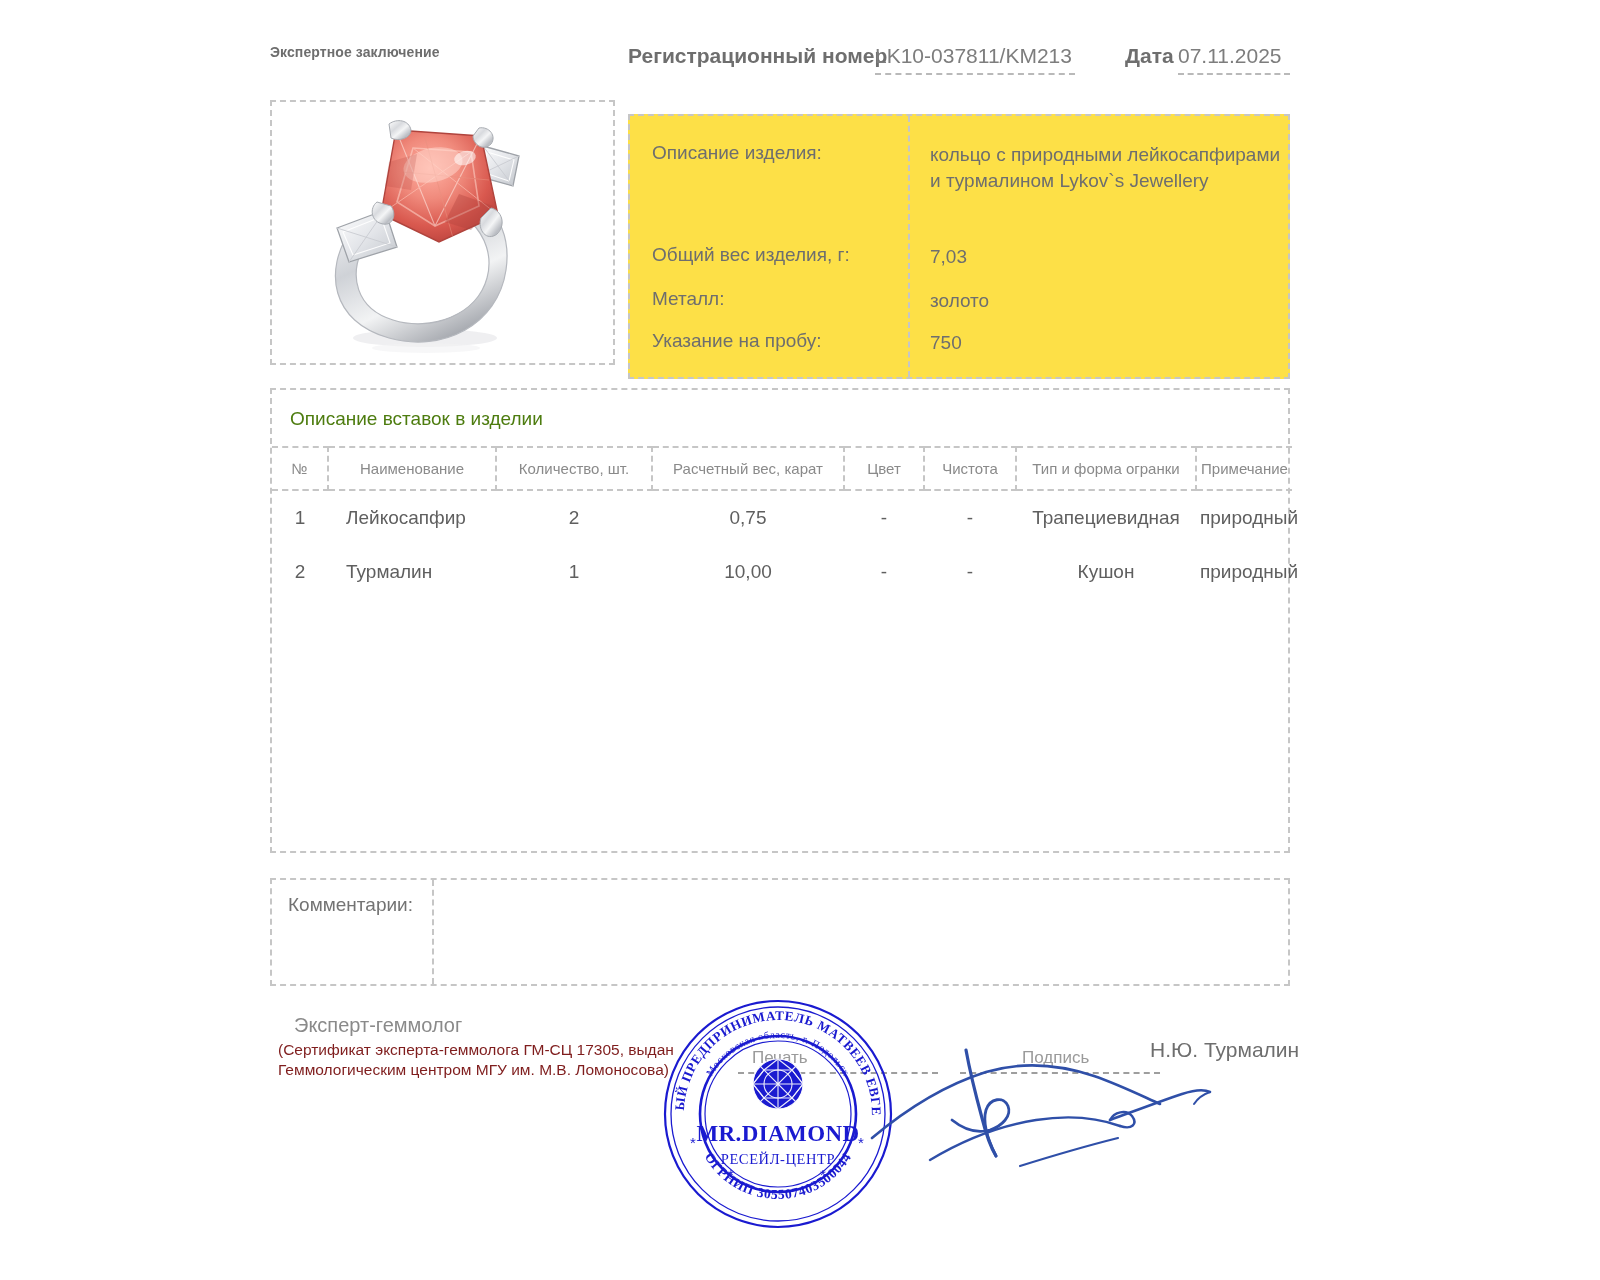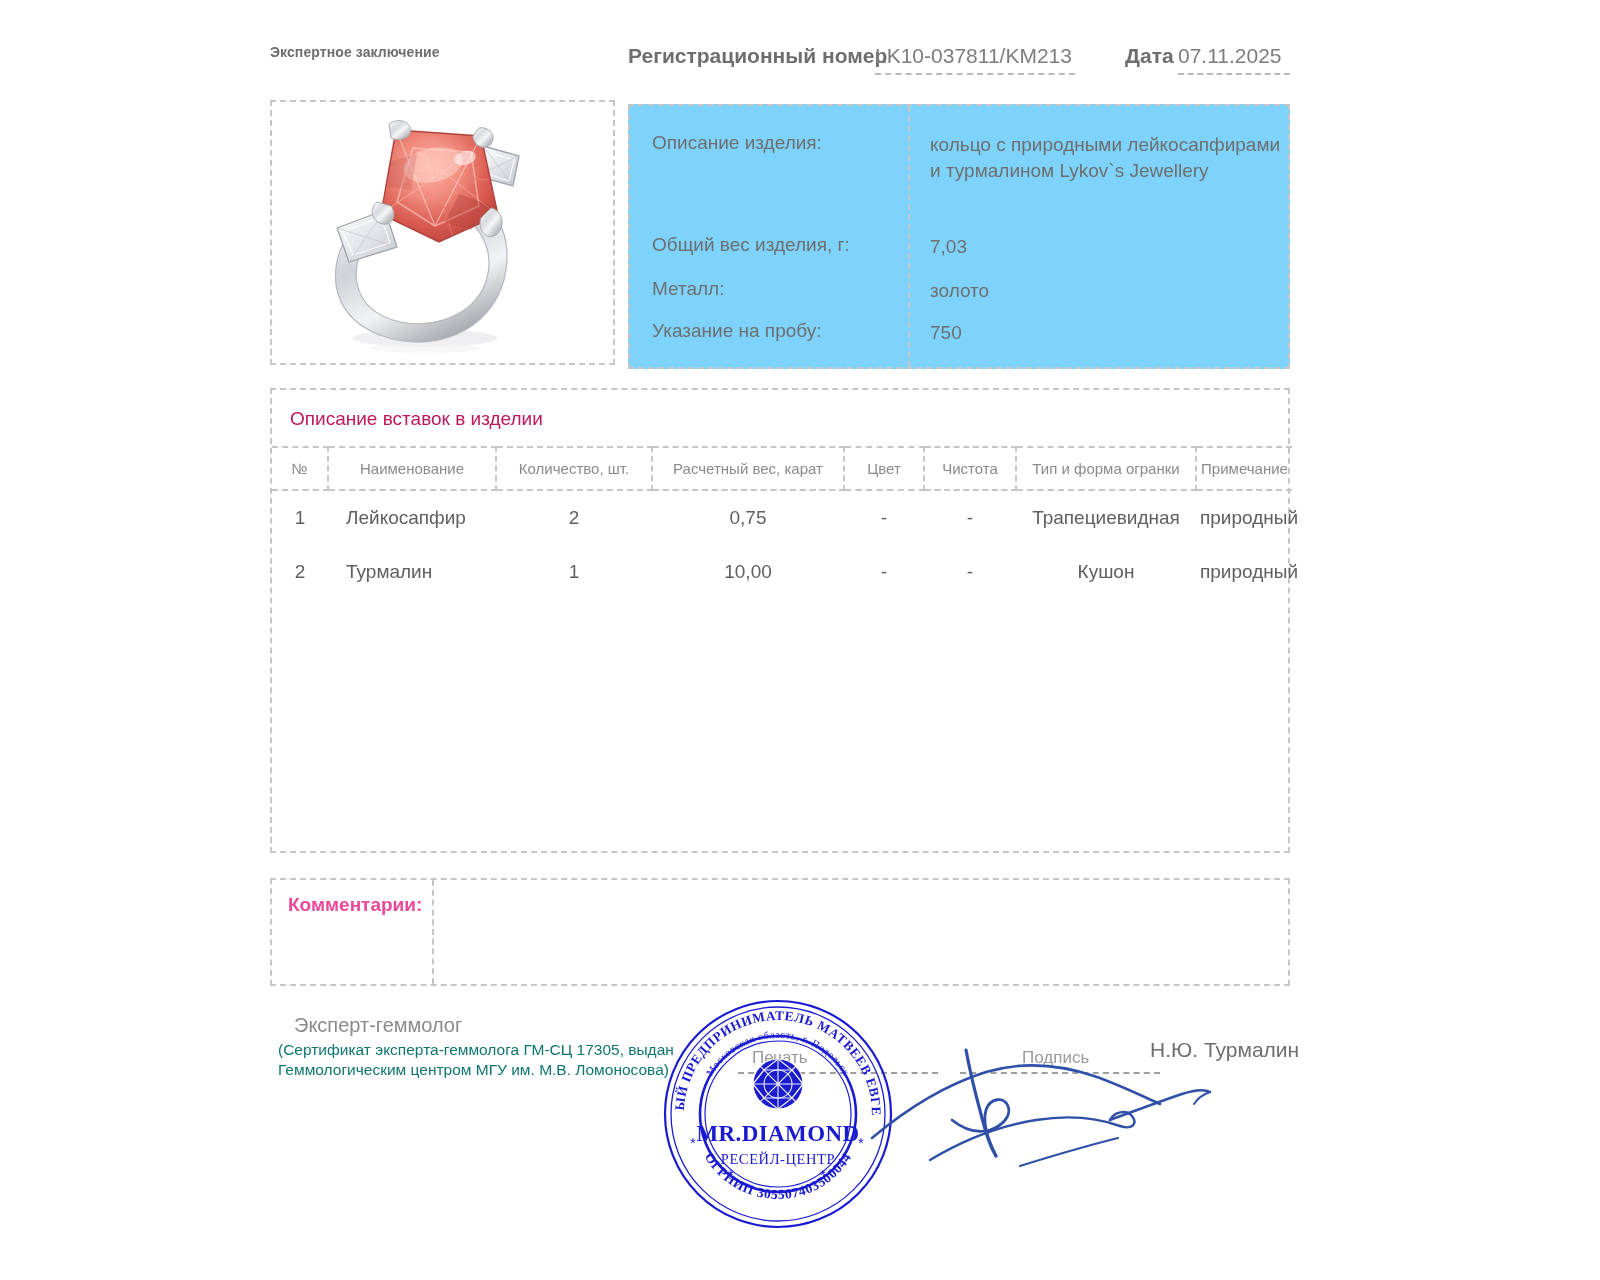--- a/index.html
+++ b/index.html
@@ -44,42 +44,42 @@
   
   .top-row { position: absolute; left: 270px; top: 100px; width: 1020px; height: 265px; }
 
   .photo-box {
     position: absolute; left: 0; top: 0; width: 345px; height: 265px;
     border: 2px dashed #c6c6c6; background: #fff;
   }
   .ring-wrap { position: absolute; inset: 0; display:flex; align-items:center; justify-content:center; }
 
   .desc-box {
-    position: absolute; left: 358px; top: 4px; width: 662px; height: 265px;
-    border: 2px dashed #c6c6c6; background: #7dd3fc;
+    position: absolute; left: 358px; top: 14px; width: 662px; height: 265px;
+    border: 2px dashed #c6c6c6; background: #fde047;
   }
   .desc-divider {
     position: absolute; left: 278px; top: 0; bottom: 0; width: 0;
     border-left: 2px dashed #c6c6c6;
   }
   .desc-label {
     position: absolute; font-size: 19px; color: #6e6e6e; white-space: nowrap;
   }
   .desc-value {
     position: absolute; font-size: 19px; color: #6e6e6e; line-height: 26px;
   }
 
   
   .inserts-panel {
     position: absolute; left: 270px; top: 388px; width: 1020px; height: 465px;
     border: 2px dashed #c6c6c6; background: #fff;
   }
   .inserts-title {
     position: absolute; left: 18px; top: 18px;
-    font-size: 19px; color: #be185d;
+    font-size: 19px; color: #4d7c0f;
   }
 
   table.inserts {
     position: absolute; left: 0; top: 56px; width: 1020px;
     border-collapse: collapse; table-layout: fixed;
   }
   table.inserts thead th {
     font-size: 15px; font-weight: normal; color: #8a8a8a;
     padding: 12px 4px 12px 4px; text-align: center;
     border-top: 2px dashed #c6c6c6;
@@ -100,38 +100,38 @@
     font-size: 19px; font-weight: bold; color: #5a5a5a; line-height: 27px;
   }
 
   
   .comments-box {
     position: absolute; left: 270px; top: 878px; width: 1020px; height: 108px;
     border: 2px dashed #c6c6c6; background: #fff;
   }
   .comments-label {
     position: absolute; left: 16px; top: 14px;
-    font-size: 19px; color: #ec4899; font-weight: bold;
+    font-size: 19px; color: #737373;
   }
   .comments-divider {
     position: absolute; left: 160px; top: 0; bottom: 0; width: 0;
     border-left: 2px dashed #c6c6c6;
   }
   .comments-value {
     position: absolute; left: 176px; top: 14px; right: 14px;
     font-size: 19px; color: #6e6e6e; line-height: 26px;
   }
 
   
   .footer { position: absolute; left: 270px; top: 1000px; width: 1060px; height: 230px; }
 
   .expert-title { position: absolute; left: 24px; top: 14px; font-size: 20px; color: #8a8a8a; }
   .expert-sub {
     position: absolute; left: 8px; top: 40px; width: 400px;
-    font-size: 15.5px; color: #0f766e; line-height: 19.5px;
+    font-size: 15.5px; color: #7f1d1d; line-height: 19.5px;
   }
 
   .pechat-line {
     position: absolute; left: 468px; top: 72px; width: 200px;
     border-bottom: 2px dashed #9e9e9e; height: 0;
   }
   .pechat-label {
     position: absolute; left: 482px; top: 48px;
     font-size: 17px; color: #9a9a9a;
   }

